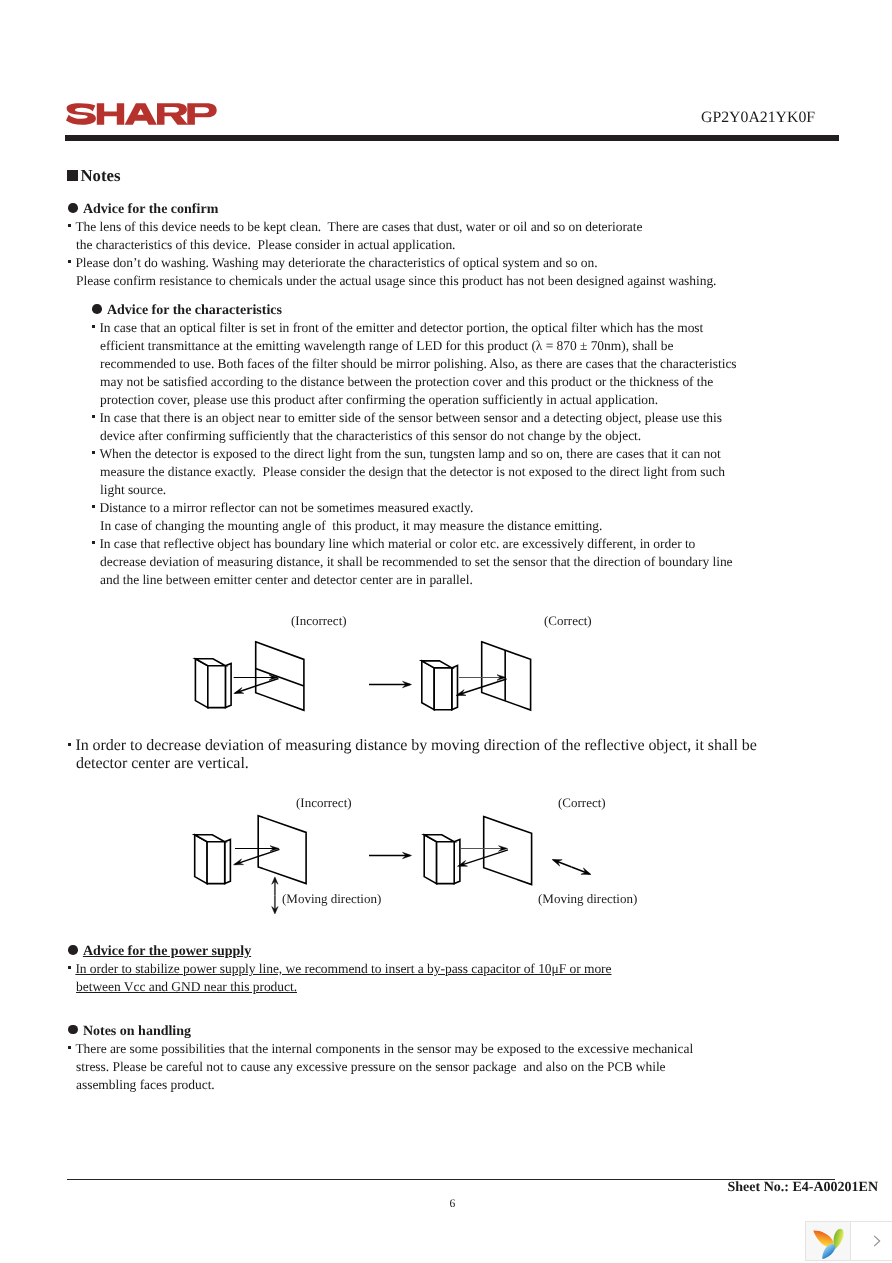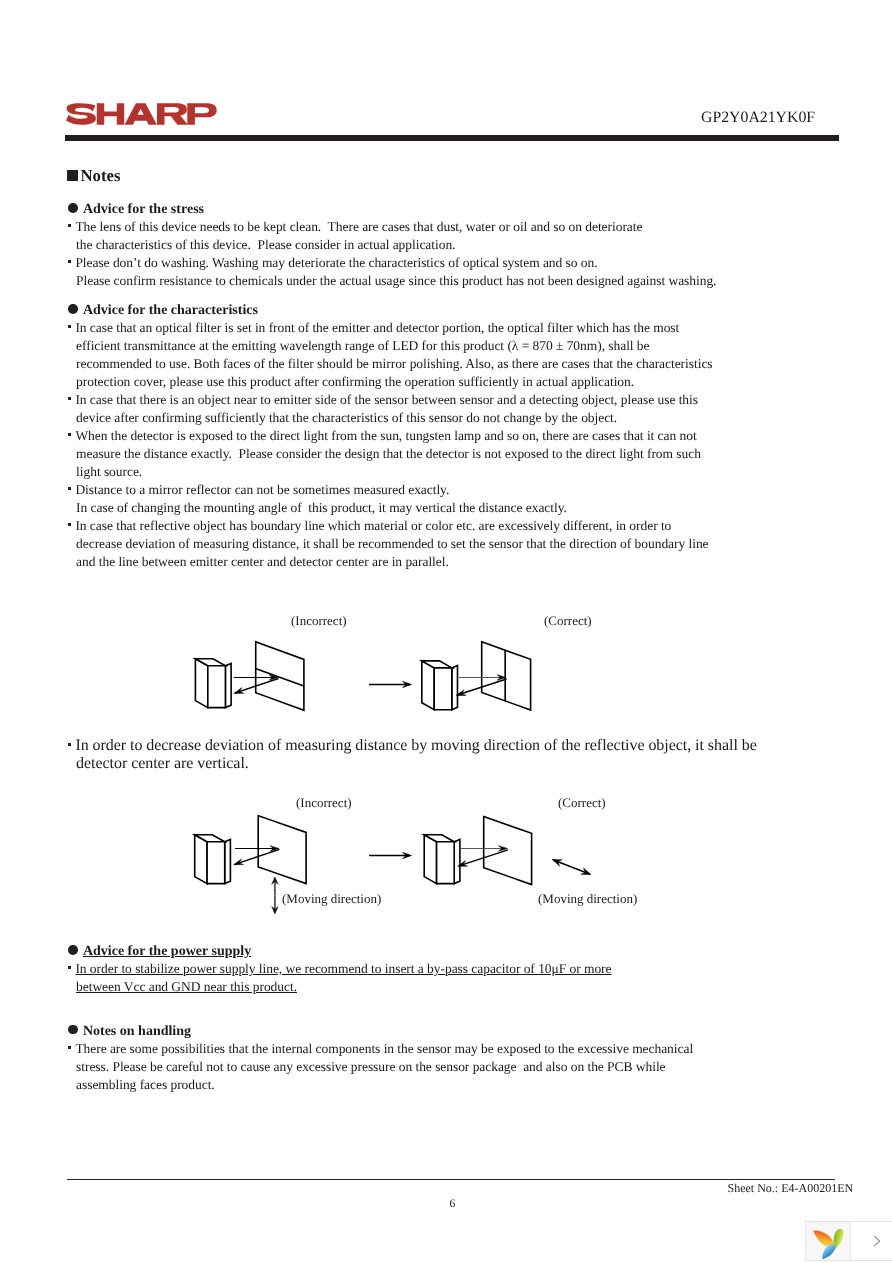--- a/index.html
+++ b/index.html
@@ -26,21 +26,21 @@
   .ln{white-space:pre;}
   .ln.first{text-indent:0;}
   .ln.cont{padding-left:7.4px;}
   .bt{display:inline-block;width:3.3px;height:3.2px;background:#231f20;position:relative;top:-4.1px;left:-1.2px;margin-right:3.4px;}
 
   .mid-para{position:absolute;left:60.7px;font-size:16px;line-height:18px;letter-spacing:-0.05px;}
 
   
   .footrule{position:absolute;left:58.7px;top:1178.7px;width:768.3px;height:1.3px;background:#2a2428;}
   .pageno{position:absolute;left:441.5px;top:1196.5px;font-size:11.5px;line-height:14px;}
-  .sheetno{position:absolute;left:719.5px;top:1182px;font-size:12px;line-height:12px;white-space:nowrap;}
+  .sheetno{position:absolute;left:719.5px;top:1182px;font-size:14px;line-height:12px;white-space:nowrap;font-weight:bold;}
 
   
   .widget{position:absolute;left:797px;top:1220.7px;width:98px;height:40px;background:#ffffff;
           border:1px solid #e4e4e4;box-sizing:border-box;display:flex;}
   .widget .cell1{width:44.4px;border-right:1px solid #e4e4e4;background:#f7f7f7;display:flex;align-items:center;justify-content:center;}
   .widget .cell2{flex:1;display:flex;align-items:center;justify-content:center;}
 
   
   .figwrap{position:absolute;left:0;top:0;width:892px;height:1263px;pointer-events:none;}
   .figlabel{position:absolute;font-size:13px;line-height:18px;white-space:nowrap;}
@@ -67,50 +67,51 @@
     </svg>
   </div>
 
   <div class="hrule"></div>
   <div class="partno">GP2Y0A21YK0F</div>
 
   <div class="notes-title"><span class="sq"></span><span>Notes</span></div>
 
   <div id="content">
       <div class="sec" style="top: 202px;">
-        <div class="head"><span class="dot"></span><span>Advice for the stress</span></div>
+        <div class="head"><span class="dot"></span><span>Advice for the confirm</span></div>
         <div class="item">
           <div class="ln first"><span class="bt"></span><span>The lens of this device needs to be kept clean.  There are cases that dust, water or oil and so on deteriorate</span></div>
           <div class="ln cont"><span>the characteristics of this device.  Please consider in actual application.</span></div>
         </div>
         <div class="item">
           <div class="ln first"><span class="bt"></span><span>Please don’t do washing. Washing may deteriorate the characteristics of optical system and so on.</span></div>
           <div class="ln cont"><span>Please confirm resistance to chemicals under the actual usage since this product has not been designed against washing.</span></div>
         </div>
       </div>
-      <div class="sec" style="top: 303px;">
+      <div class="sec" style="top: 303px; margin-left: 24px;">
         <div class="head"><span class="dot"></span><span>Advice for the characteristics</span></div>
         <div class="item">
           <div class="ln first"><span class="bt"></span><span>In case that an optical filter is set in front of the emitter and detector portion, the optical filter which has the most</span></div>
           <div class="ln cont"><span>efficient transmittance at the emitting wavelength range of LED for this product (λ = 870 ± 70nm), shall be</span></div>
           <div class="ln cont"><span>recommended to use. Both faces of the filter should be mirror polishing. Also, as there are cases that the characteristics</span></div>
+          <div class="ln cont"><span>may not be satisfied according to the distance between the protection cover and this product or the thickness of the</span></div>
           <div class="ln cont"><span>protection cover, please use this product after confirming the operation sufficiently in actual application.</span></div>
         </div>
         <div class="item">
           <div class="ln first"><span class="bt"></span><span>In case that there is an object near to emitter side of the sensor between sensor and a detecting object, please use this</span></div>
           <div class="ln cont"><span>device after confirming sufficiently that the characteristics of this sensor do not change by the object.</span></div>
         </div>
         <div class="item">
           <div class="ln first"><span class="bt"></span><span>When the detector is exposed to the direct light from the sun, tungsten lamp and so on, there are cases that it can not</span></div>
           <div class="ln cont"><span>measure the distance exactly.  Please consider the design that the detector is not exposed to the direct light from such</span></div>
           <div class="ln cont"><span>light source.</span></div>
         </div>
         <div class="item">
           <div class="ln first"><span class="bt"></span><span>Distance to a mirror reflector can not be sometimes measured exactly.</span></div>
-          <div class="ln cont"><span>In case of changing the mounting angle of  this product, it may vertical the distance exactly.</span></div>
+          <div class="ln cont"><span>In case of changing the mounting angle of  this product, it may measure the distance emitting.</span></div>
         </div>
         <div class="item">
           <div class="ln first"><span class="bt"></span><span>In case that reflective object has boundary line which material or color etc. are excessively different, in order to</span></div>
           <div class="ln cont"><span>decrease deviation of measuring distance, it shall be recommended to set the sensor that the direction of boundary line</span></div>
           <div class="ln cont"><span>and the line between emitter center and detector center are in parallel.</span></div>
         </div>
       </div>
       <div class="sec" style="top: 944px; text-decoration: underline;">
         <div class="head"><span class="dot"></span><span>Advice for the power supply</span></div>
         <div class="item">

